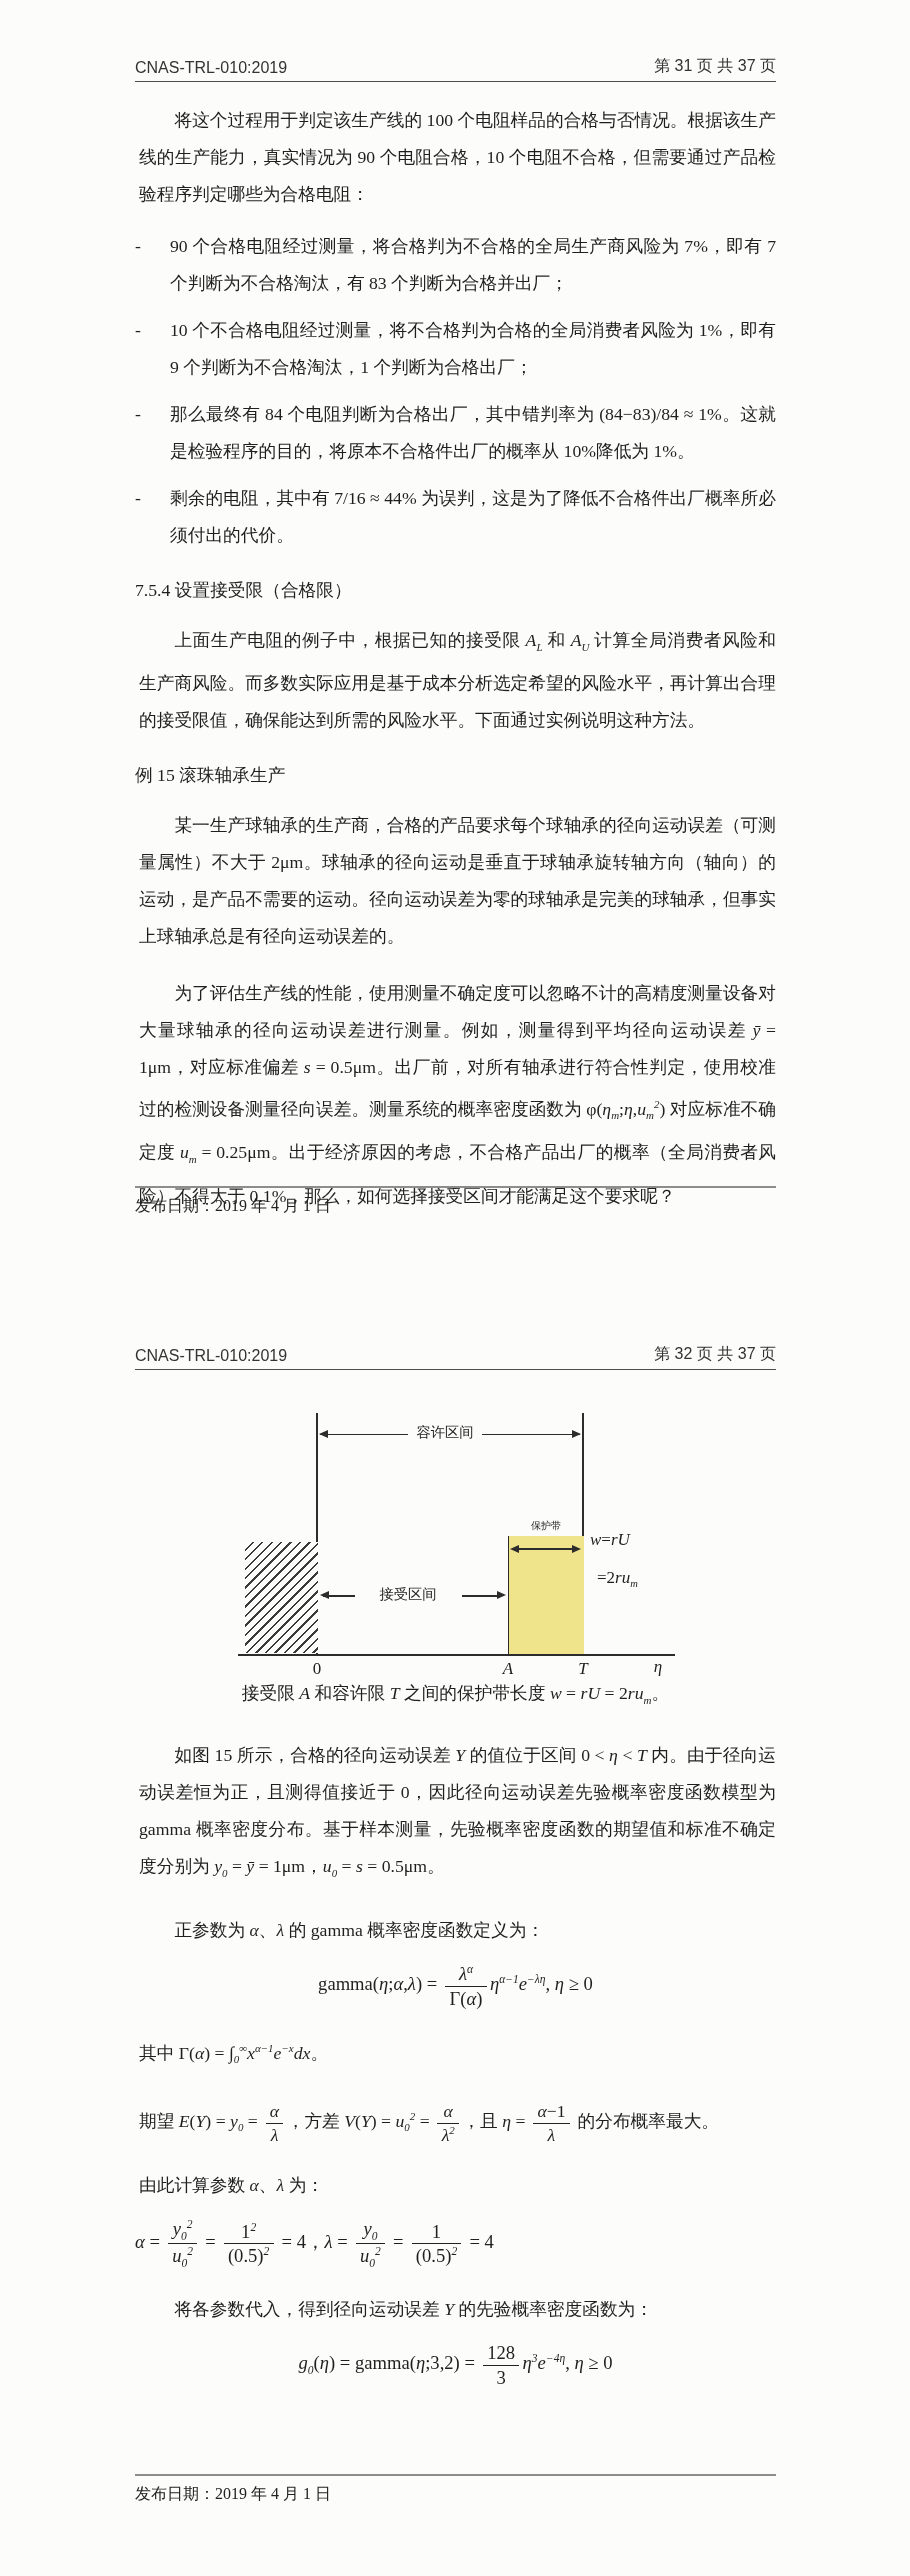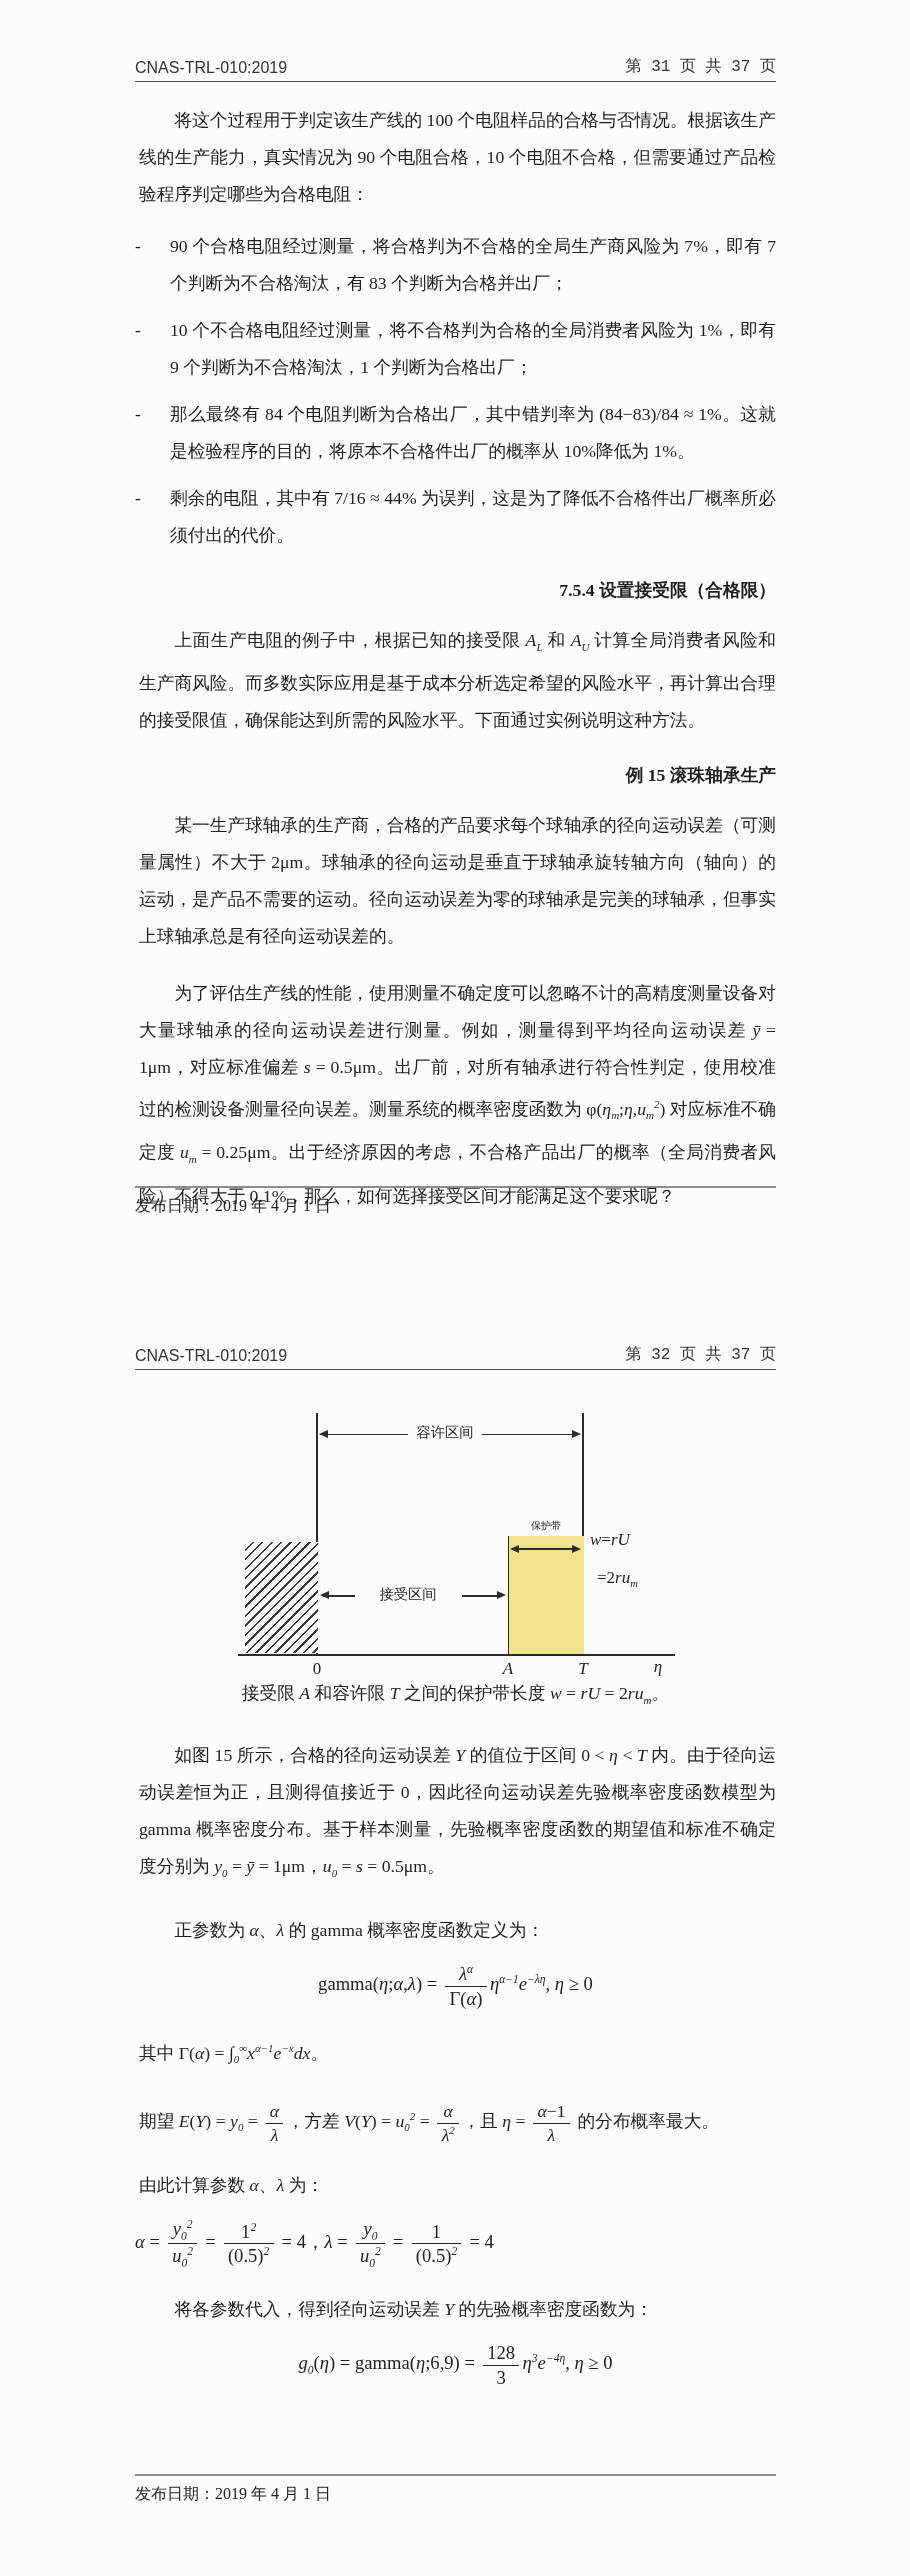--- a/index.html
+++ b/index.html
@@ -3,28 +3,28 @@
 <meta charset="utf-8">
 <style>
   html,body { margin:0; padding:0; background:#eeeeee; }
   .doc { width:911px; margin:0 auto; background:#fcfcfb; color:#1f1f1f;
          font-family:"Liberation Serif","DejaVu Serif",serif; }
   .page { position:relative; width:911px; height:1288px; box-sizing:border-box;
           padding:56px 135px 0 135px; overflow:hidden; }
   .hdr { display:flex; justify-content:space-between; align-items:flex-end;
          font-size:16px; color:#333; padding-bottom:4.2px; border-bottom:1.7px solid #4c4c4c;
          font-family:"Liberation Sans","DejaVu Sans",sans-serif; }
-  .hdr .pn { font-family:Liberation Mono, monospace; }
+  .hdr .pn { font-family:Liberation Sans, sans-serif; }
   .para { font-size:17.7px; line-height:37px; margin:20px 0 0 4px; text-align:justify; }
   .ind { text-indent:2em; }
   .bullets { margin-top:15px; }
   .bullet { display:flex; margin-bottom:10px; }
   .bm { width:35px; flex:none; font-size:17.7px; line-height:37px; }
   .bt { flex:1; font-size:17.7px; line-height:37px; text-align:justify; }
-  .sect { font-size:17.7px; font-weight:bold; margin:23.6px 0 0 0;text-align:right; }
+  .sect { font-size:17.7px; font-weight:normal; margin:23.6px 0 0 0; }
   .footer { position:absolute; left:135px; right:135px; top:1186px;
             border-top:2.5px solid #8d8d8d; padding-top:8.4px; font-size:16px; color:#222; }
   .caption { font-size:17.7px; line-height:35px; margin:22px 0 0 -15px; }
   .caption.center { text-align:center; margin:3.4px 0 0 0; }
   .formula { font-size:18.6px; text-align:center; margin:13.5px 0 0 0; line-height:1.35; }
   .formula.left { text-align:left; }
   .mi { font-style:italic; }
   sub,sup { font-size:0.62em; }
   .frac { display:inline-flex; flex-direction:column; vertical-align:middle;
           text-align:center; margin:0 3.4px; line-height:1.25; }
@@ -163,21 +163,21 @@
         </span><span> = 4，</span><span class="mi">λ</span><span> = </span><span class="frac">
           <span class="fn"><span class="mi">y</span><sub class="mi">0</sub></span>
           <span class="fd"><span class="mi">u</span><sub class="mi">0</sub><sup class="mi">2</sup></span>
         </span><span> = </span><span class="frac">
           <span class="fn"><span>1</span></span>
           <span class="fd"><span>(0.5)</span><sup class="mi">2</sup></span>
         </span><span> = 4</span></div>
 
     <p class="para ind"><span>将各参数代入，得到径向运动误差 </span><span class="mi">Y</span><span> 的先验概率密度函数为：</span></p>
 
-    <div class="formula"><span class="mi">g</span><sub class="mi">0</sub><span>(</span><span class="mi">η</span><span>) = gamma(</span><span class="mi">η</span><span>;6,9) = </span><span class="frac">
+    <div class="formula"><span class="mi">g</span><sub class="mi">0</sub><span>(</span><span class="mi">η</span><span>) = gamma(</span><span class="mi">η</span><span>;3,2) = </span><span class="frac">
           <span class="fn"><span>128</span></span>
           <span class="fd"><span>3</span></span>
         </span><span class="mi">η</span><sup class="mi">3</sup><span class="mi">e</span><sup class="mi">−4η</sup><span>, </span><span class="mi">η</span><span> ≥ 0</span></div>
 
     <div class="footer">
       <span>发布日期：2019 年 4 月 1 日</span>
     </div>
   </section>
 
 </div>

